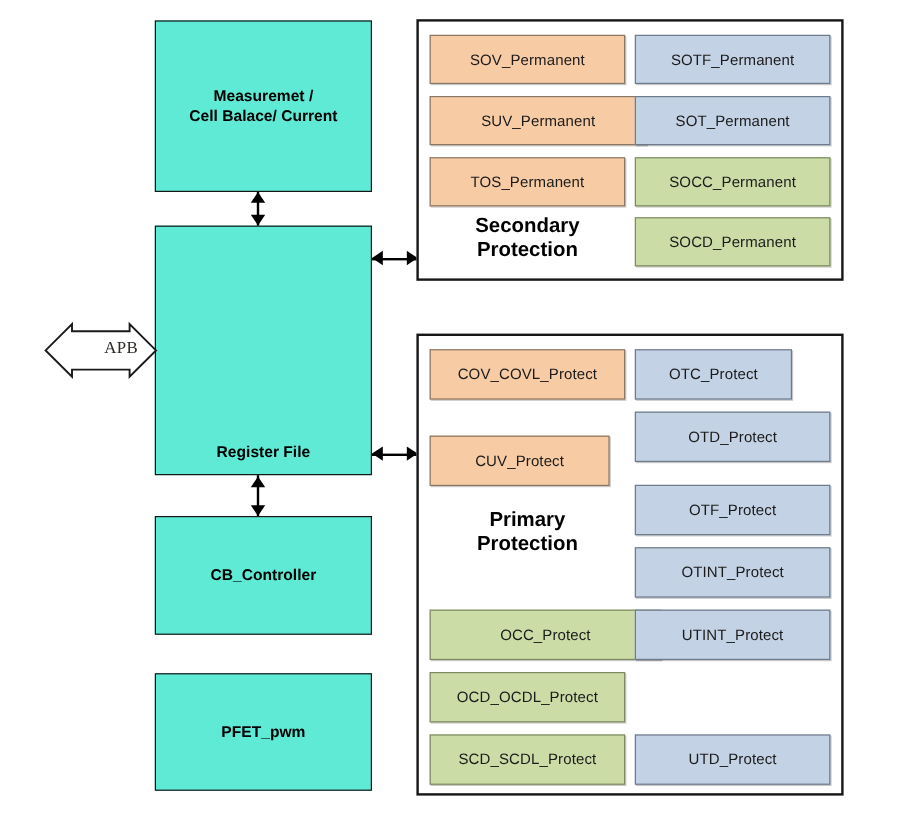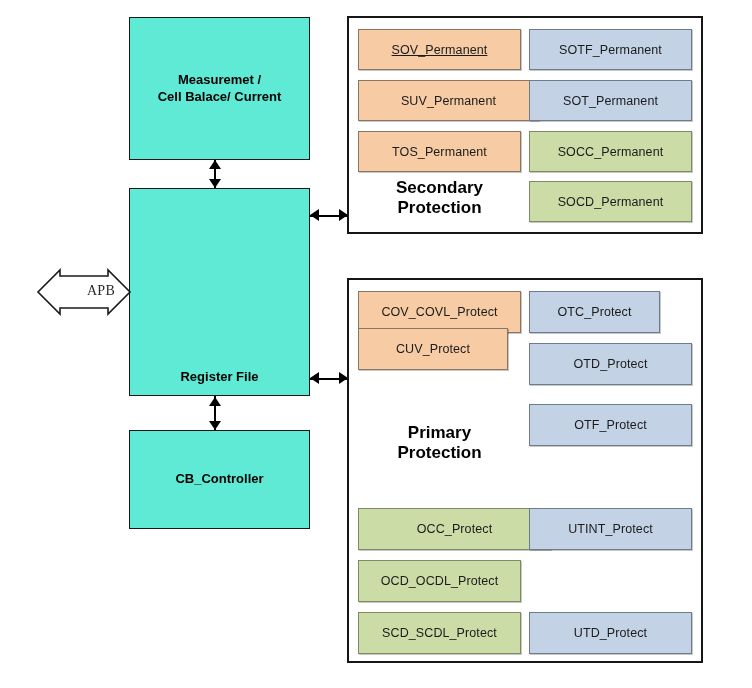--- a/index.html
+++ b/index.html
@@ -122,20 +122,23 @@
   </div>
 
   <div class="block module text-bottom" style="left:129px; top:188px; width:181px; height:208px;">
     <span class="label">Register File</span>
   </div>
 
   <div class="block module" style="left:129px; top:430px; width:181px; height:99px;">
     <span class="label">CB_Controller</span>
   </div>
 
+  <div class="block module" style="left:129px; top:561px; width:181px; height:98px;">
+    <span class="label">PFET_pwm</span>
+  </div>
 
   <svg class="apb-arrow" style="left:36px; top:268px;" width="96" height="48" viewBox="0 0 96 48">
     <polygon points="24,8 24,2 2,24 24,46 24,40 72,40 72,46 94,24 72,2 72,8" fill="#ffffff" stroke="#1a1a1a" stroke-width="1.6" stroke-linejoin="miter"></polygon>
   </svg>
   <div class="apb-label" style="left:64px; top:283px; width:40px; text-align:center;">APB</div>
 
   <div class="vline" style="left:214px; top:160px; height:28px;"></div>
   <div class="arrow up" style="left:209px; top:160px;"></div>
   <div class="arrow down" style="left:209px; top:179px;"></div>
 
@@ -149,39 +152,40 @@
 
   <div class="hline" style="left:310px; top:378px; width:38px;"></div>
   <div class="arrow left" style="left:310px; top:372px;"></div>
   <div class="arrow right" style="left:339px; top:372px;"></div>
 
   <div class="group" style="left:347px; top:16px; width:356px; height:218px;">
   </div>
   <div class="group-title" style="left:358px; top:178px; width:163px;">Secondary
 Protection</div>
 
-  <div class="chip orange" style="left:358px; top:29px; width:163px; height:41px;text-decoration:underline;">SOV_Permanent</div>
+  <div class="chip orange" style="left:358px; top:29px; width:163px; height:41px;">SOV_Permanent</div>
   <div class="chip orange" style="left:358px; top:80px; width:181px; height:41px;">SUV_Permanent</div>
   <div class="chip blue" style="left:529px; top:29px; width:163px; height:41px;">SOTF_Permanent</div>
 
   <div class="chip orange" style="left:358px; top:131px; width:163px; height:41px;">TOS_Permanent</div>
   <div class="chip blue" style="left:529px; top:80px; width:163px; height:41px;">SOT_Permanent</div>
   <div class="chip green" style="left:529px; top:131px; width:163px; height:41px;">SOCC_Permanent</div>
   <div class="chip green" style="left:529px; top:181px; width:163px; height:41px;">SOCD_Permanent</div>
 
   <div class="group" style="left:347px; top:278px; width:356px; height:385px;">
   </div>
   <div class="group-title" style="left:358px; top:423px; width:163px;">Primary
 Protection</div>
 
   <div class="chip orange" style="left:358px; top:291px; width:163px; height:42px;">COV_COVL_Protect</div>
-  <div class="chip orange" style="left:358px; top:328px; width:150px; height:42px;">CUV_Protect</div>
+  <div class="chip orange" style="left:358px; top:363px; width:150px; height:42px;">CUV_Protect</div>
   <div class="chip green" style="left:358px; top:508px; width:193px; height:42px;">OCC_Protect</div>
   <div class="chip green" style="left:358px; top:560px; width:163px; height:42px;">OCD_OCDL_Protect</div>
   <div class="chip green" style="left:358px; top:612px; width:163px; height:42px;">SCD_SCDL_Protect</div>
 
   <div class="chip blue" style="left:529px; top:291px; width:131px; height:42px;">OTC_Protect</div>
   <div class="chip blue" style="left:529px; top:343px; width:163px; height:42px;">OTD_Protect</div>
   <div class="chip blue" style="left:529px; top:404px; width:163px; height:42px;">OTF_Protect</div>
+  <div class="chip blue" style="left:529px; top:456px; width:163px; height:42px;">OTINT_Protect</div>
   <div class="chip blue" style="left:529px; top:508px; width:163px; height:42px;">UTINT_Protect</div>
   <div class="chip blue" style="left:529px; top:612px; width:163px; height:42px;">UTD_Protect</div>
 
 </div>
 
 </body></html>

